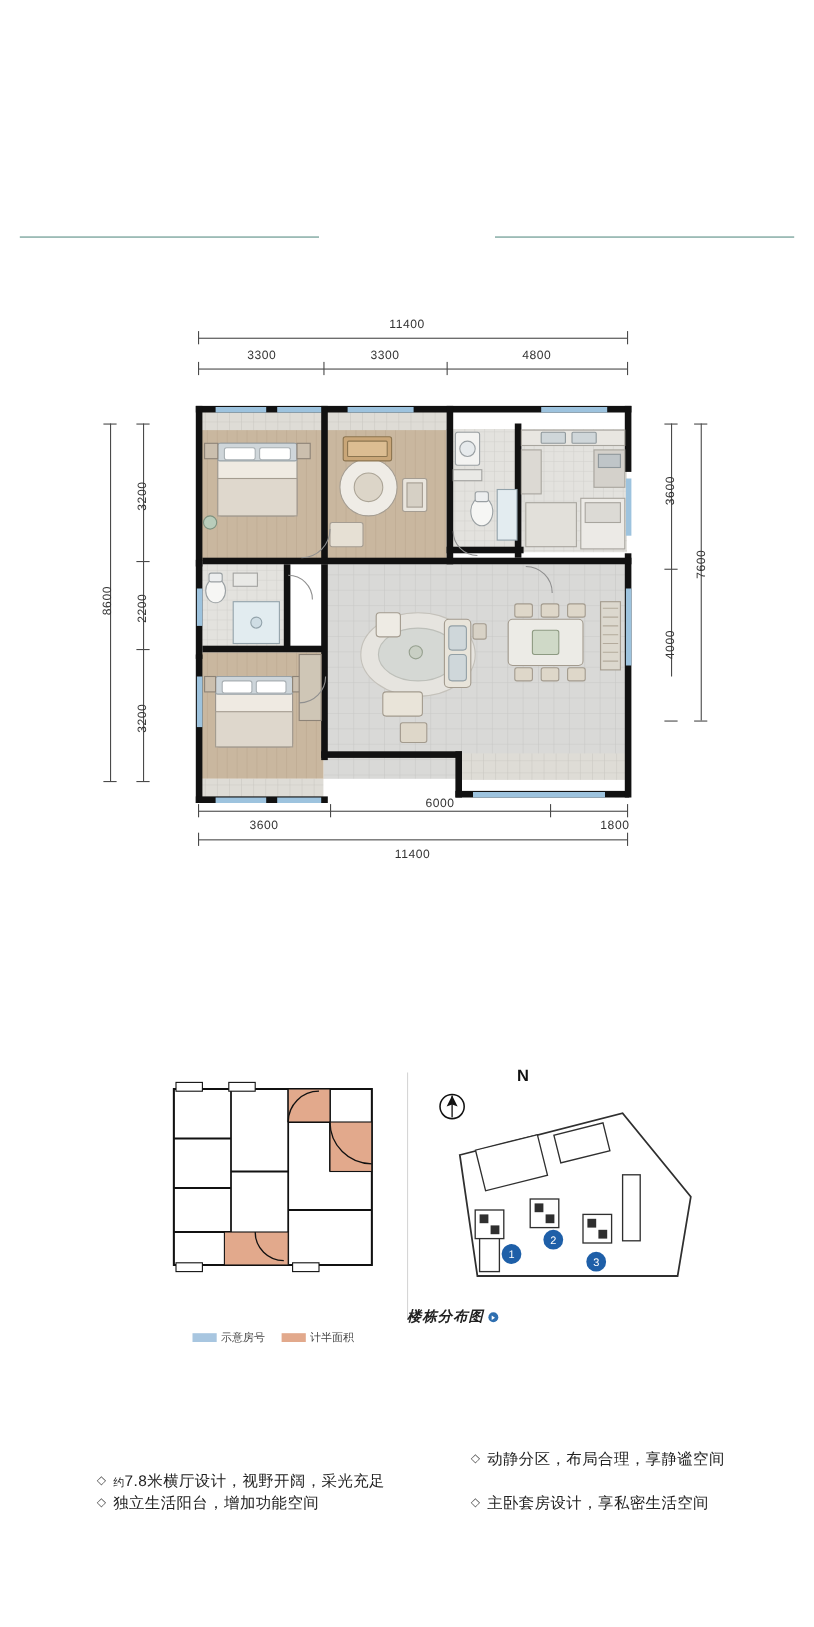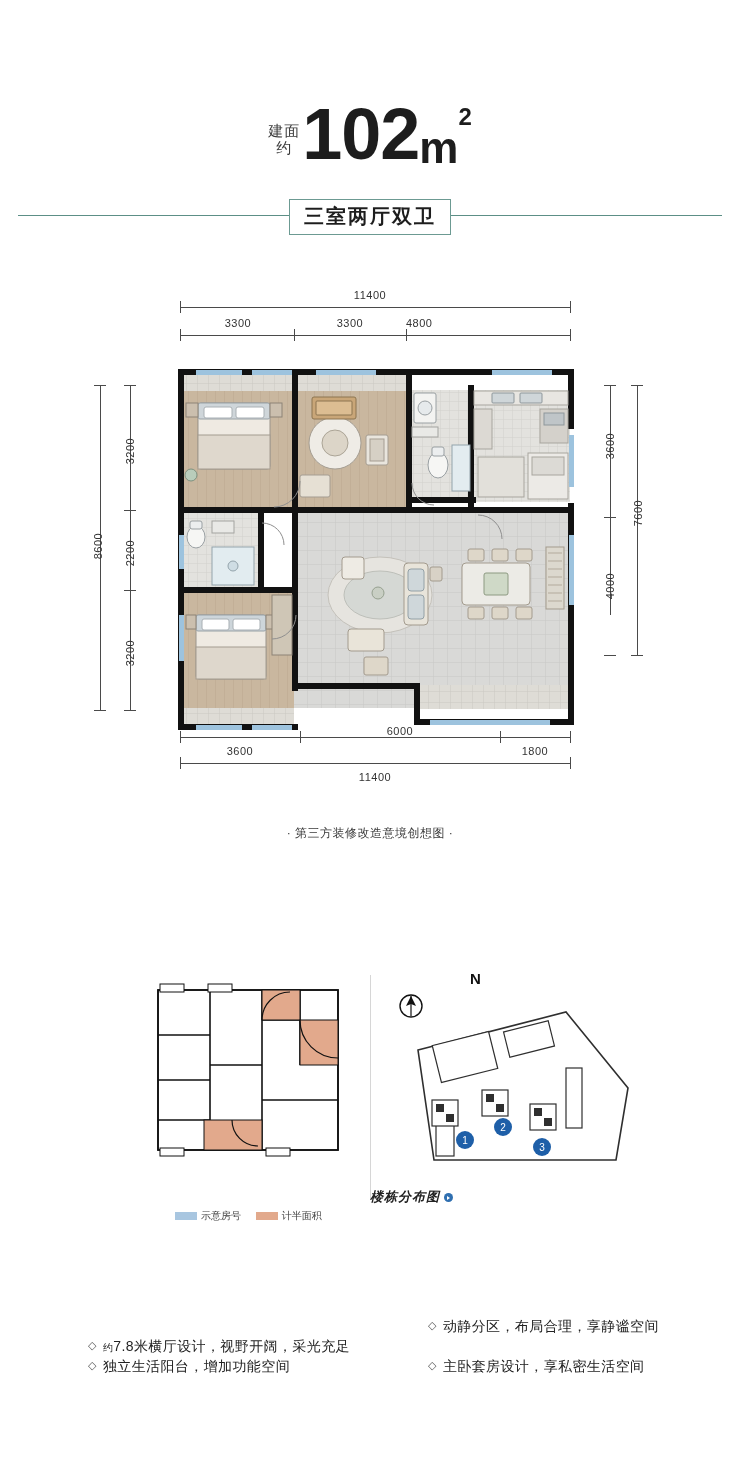--- a/index.html
+++ b/index.html
@@ -71,41 +71,34 @@
   
   .features{position:absolute;top:1300px;left:0;width:740px;}
   .feat{position:absolute;font-size:14px;color:#222;letter-spacing:.4px;white-space:nowrap;}
   .feat .mark{color:#555;font-size:11px;margin-right:6px;position:relative;top:-2px;}
   .feat .small{font-size:10px;}
 </style>
 </head>
 <body>
 
 <div class="header">
-  <div class="title-row">
-    <span class="title-prefix">
-      <span>建面</span>
-      <span>约</span>
-    </span><span class="title-main">102</span><span class="title-unit">m</span><span class="title-sup">2</span>
-  </div>
   <div class="rule left"></div>
   <div class="rule right"></div>
-  <div class="subtitle-box">三室两厅双卫</div>
 </div>
 
 <div class="plan-wrap">
 
   <div class="dim-h" style="top:4px;left:0;width:740px;text-align:center;">11400</div>
   <div class="line hline" style="top:22px;left:180px;width:390px;"></div>
   <div class="line vline" style="top:16px;left:180px;height:12px;"></div>
   <div class="line vline" style="top:16px;left:570px;height:12px;"></div>
 
   <div class="dim-h" style="top:32px;left:182px;width:112px;text-align:center;">3300</div>
   <div class="dim-h" style="top:32px;left:294px;width:112px;text-align:center;">3300</div>
-  <div class="dim-h" style="top:32px;left:406px;width:164px;text-align:left;">4800</div>
+  <div class="dim-h" style="top:32px;left:406px;width:164px;text-align:center;">4800</div>
   <div class="line hline" style="top:50px;left:180px;width:390px;"></div>
   <div class="line vline" style="top:44px;left:180px;height:12px;"></div>
   <div class="line vline" style="top:44px;left:294px;height:12px;"></div>
   <div class="line vline" style="top:44px;left:406px;height:12px;"></div>
   <div class="line vline" style="top:44px;left:570px;height:12px;"></div>
 
   <div class="line vline" style="top:100px;left:100px;height:325px;"></div>
   <div class="line hline" style="top:100px;left:94px;width:12px;"></div>
   <div class="line hline" style="top:425px;left:94px;width:12px;"></div>
   <div class="dim-v" style="top:255px;left:78px;width:40px;text-align:center;">8600</div>
@@ -131,21 +124,21 @@
   <div class="line hline" style="top:370px;left:631px;width:12px;"></div>
   <div class="dim-v" style="top:222px;left:618px;width:40px;text-align:center;">7600</div>
 
   <div class="line hline" style="top:452px;left:180px;width:390px;"></div>
   <div class="line vline" style="top:446px;left:180px;height:12px;"></div>
   <div class="line vline" style="top:446px;left:300px;height:12px;"></div>
   <div class="line vline" style="top:446px;left:500px;height:12px;"></div>
   <div class="line vline" style="top:446px;left:570px;height:12px;"></div>
   <div class="dim-h" style="top:460px;left:180px;width:120px;text-align:center;">3600</div>
   <div class="dim-h" style="top:440px;left:300px;width:200px;text-align:center;">6000</div>
-  <div class="dim-h" style="top:460px;left:500px;width:70px;text-align:center;">1800</div>
+  <div class="dim-h" style="top:460px;left:524px;width:70px;text-align:center;">1800</div>
 
   <div class="line hline" style="top:478px;left:180px;width:390px;"></div>
   <div class="line vline" style="top:472px;left:180px;height:12px;"></div>
   <div class="line vline" style="top:472px;left:570px;height:12px;"></div>
   <div class="dim-h" style="top:486px;left:180px;width:390px;text-align:center;">11400</div>
 
   <svg class="plan-svg" width="740" height="520" viewBox="0 0 740 520">
     <defs>
       <pattern id="tileFloor" width="14" height="14" patternUnits="userSpaceOnUse">
         <rect width="14" height="14" fill="#d9d9d7"></rect>
@@ -312,21 +305,20 @@
 
     <g fill="none" stroke="#8f8f8f" stroke-width="1">
       <path d="M262 238 A22 22 0 0 1 284 260"></path>
       <path d="M300 196 A26 26 0 0 1 274 222"></path>
       <path d="M412 198 A22 22 0 0 0 434 220"></path>
       <path d="M296 330 A24 24 0 0 1 272 354"></path>
       <path d="M478 230 A24 24 0 0 1 502 254"></path>
     </g>
   </svg>
 
-  <div class="caption1">· 第三方装修改造意境创想图 ·</div>
 </div>
 
 <div class="divider"></div>
 
 <div class="lower">
 
   <svg width="370" height="300" viewBox="0 0 370 300" style="position:absolute;top:0;left:0;">
     <g fill="#ffffff" stroke="#111" stroke-width="1.6">
       <rect x="158" y="30" width="180" height="160"></rect>
     </g>

